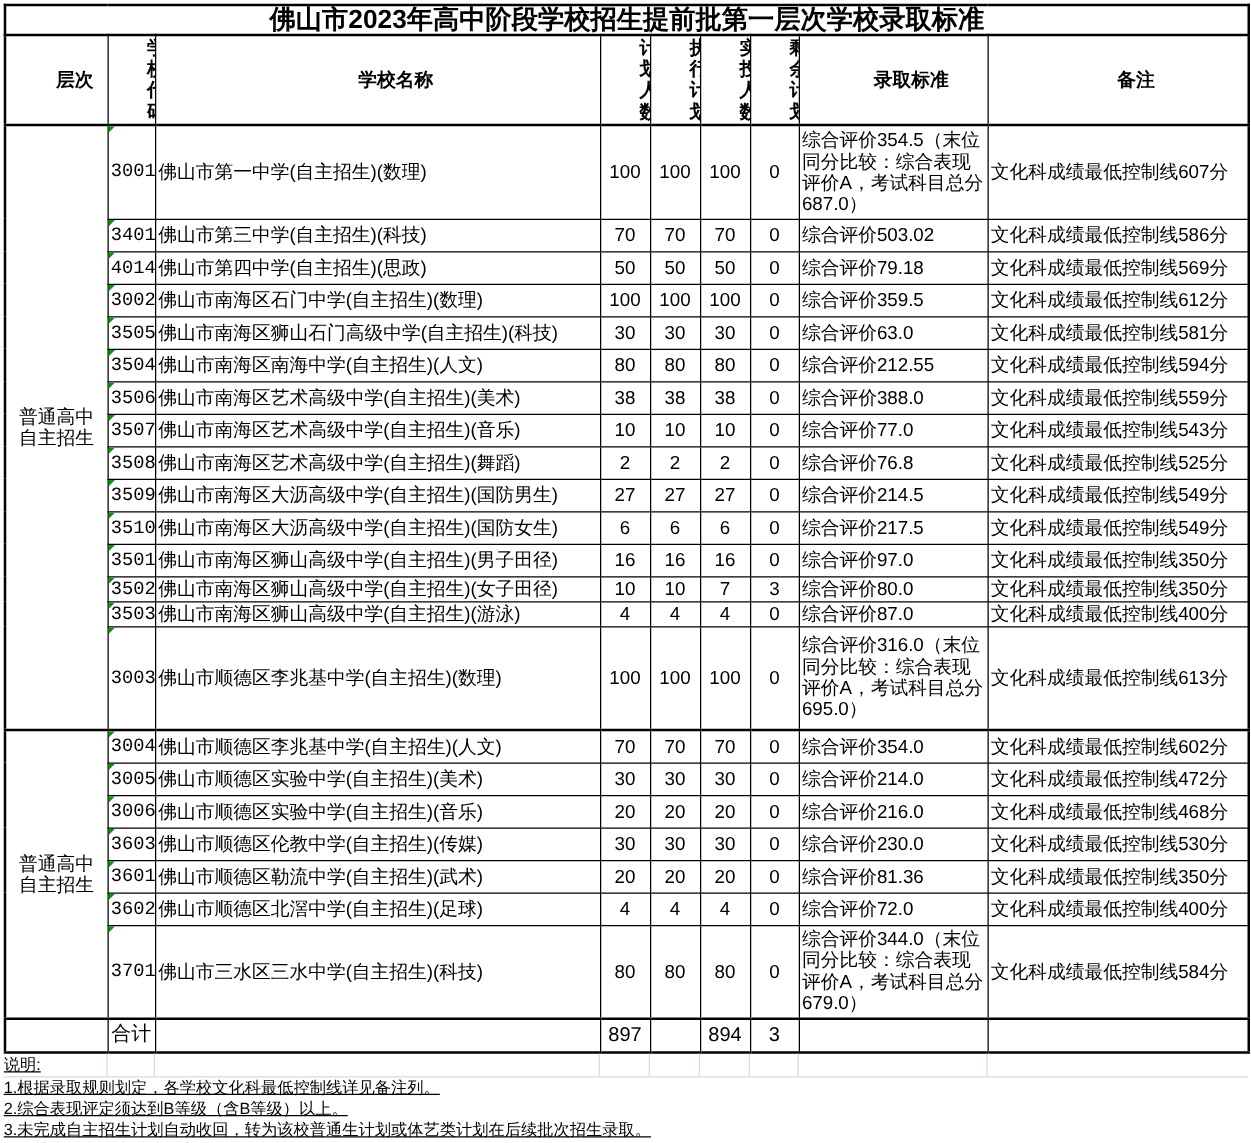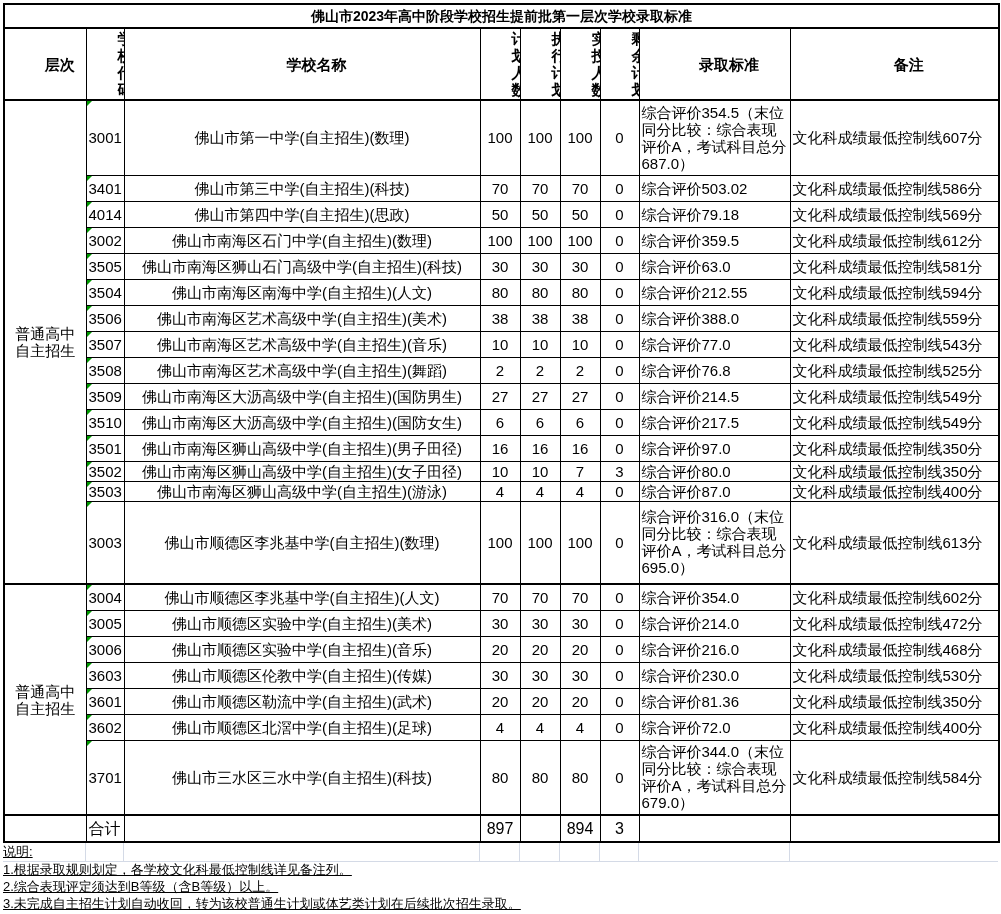--- a/index.html
+++ b/index.html
@@ -15,38 +15,38 @@
   table.main th, table.main td{
     border:1px solid #000;
     overflow:hidden;
     padding:1px 2px;
     vertical-align:middle;
     font-size:15px;line-height:17px;
     font-weight:normal;
   }
   tr.title-row th{
     border:2px solid #000;
-    font-size:14px;font-weight:bold;text-align:center;
+    font-size:21px;font-weight:bold;text-align:center;
     height:22px;line-height:22px;padding:0;white-space:nowrap;
   }
   tr.head-row th{
     font-weight:bold;text-align:center;
     white-space:pre-line;height:46px;
     border-bottom:2px solid #000;
     padding-left:31px;
   }
   td.level-cell{
     text-align:center;white-space:pre-line;
   }
-  td.code-cell{position:relative;padding:1px 0;}
+  td.code-cell{text-align:center;position:relative;padding:1px 0;font-family:Liberation Mono, monospace;}
   .tri{
     position:absolute;top:0;left:0;width:0;height:0;
     border-top:5px solid #009900;border-right:5px solid transparent;
   }
-  td.name-cell{text-align:center;white-space:nowrap;}
+  td.name-cell{text-align:left;white-space:nowrap;}
   td.num-cell{text-align:center;}
   td.std-cell{text-align:left;}
   td.note-cell{text-align:left;white-space:nowrap;padding:1px 1px;}
   tr.r26{height:26px;}
   tr.r18{height:18px;}
   tr.r75{height:75px;}
   tr.r83{height:83px;}
   tr.r27{height:27px;}
   tr.section-start td{border-top:2px solid #000;}
   tr.total-row td{border-top:2px solid #000;border-bottom:2px solid #000;font-size:16px;}

